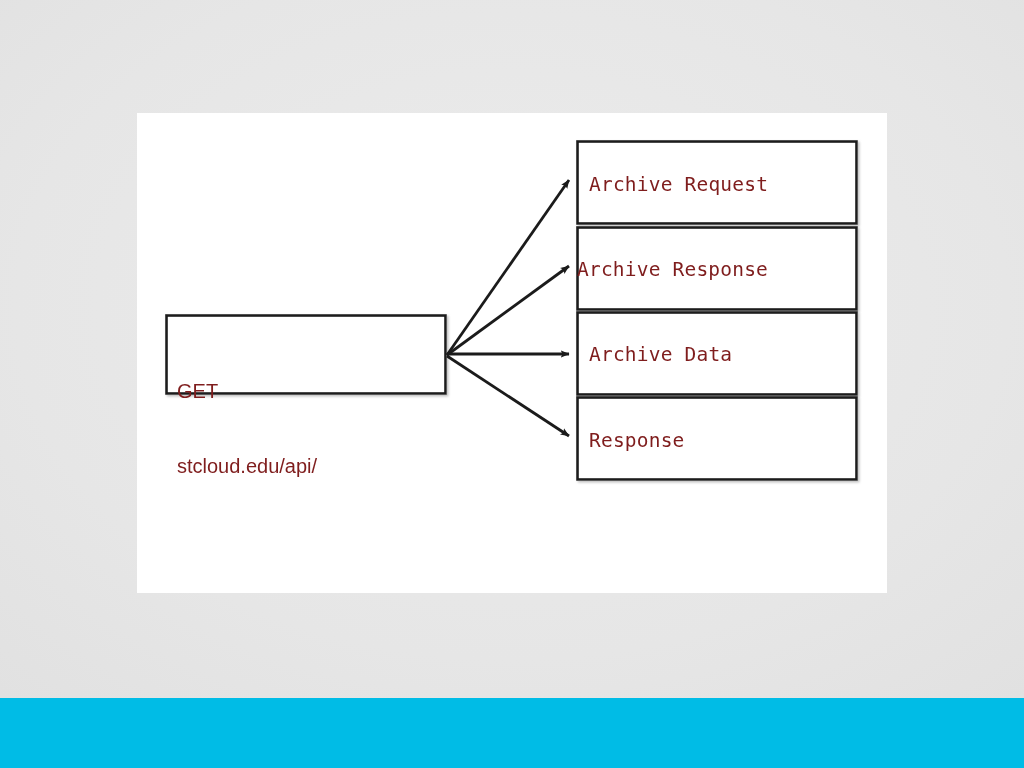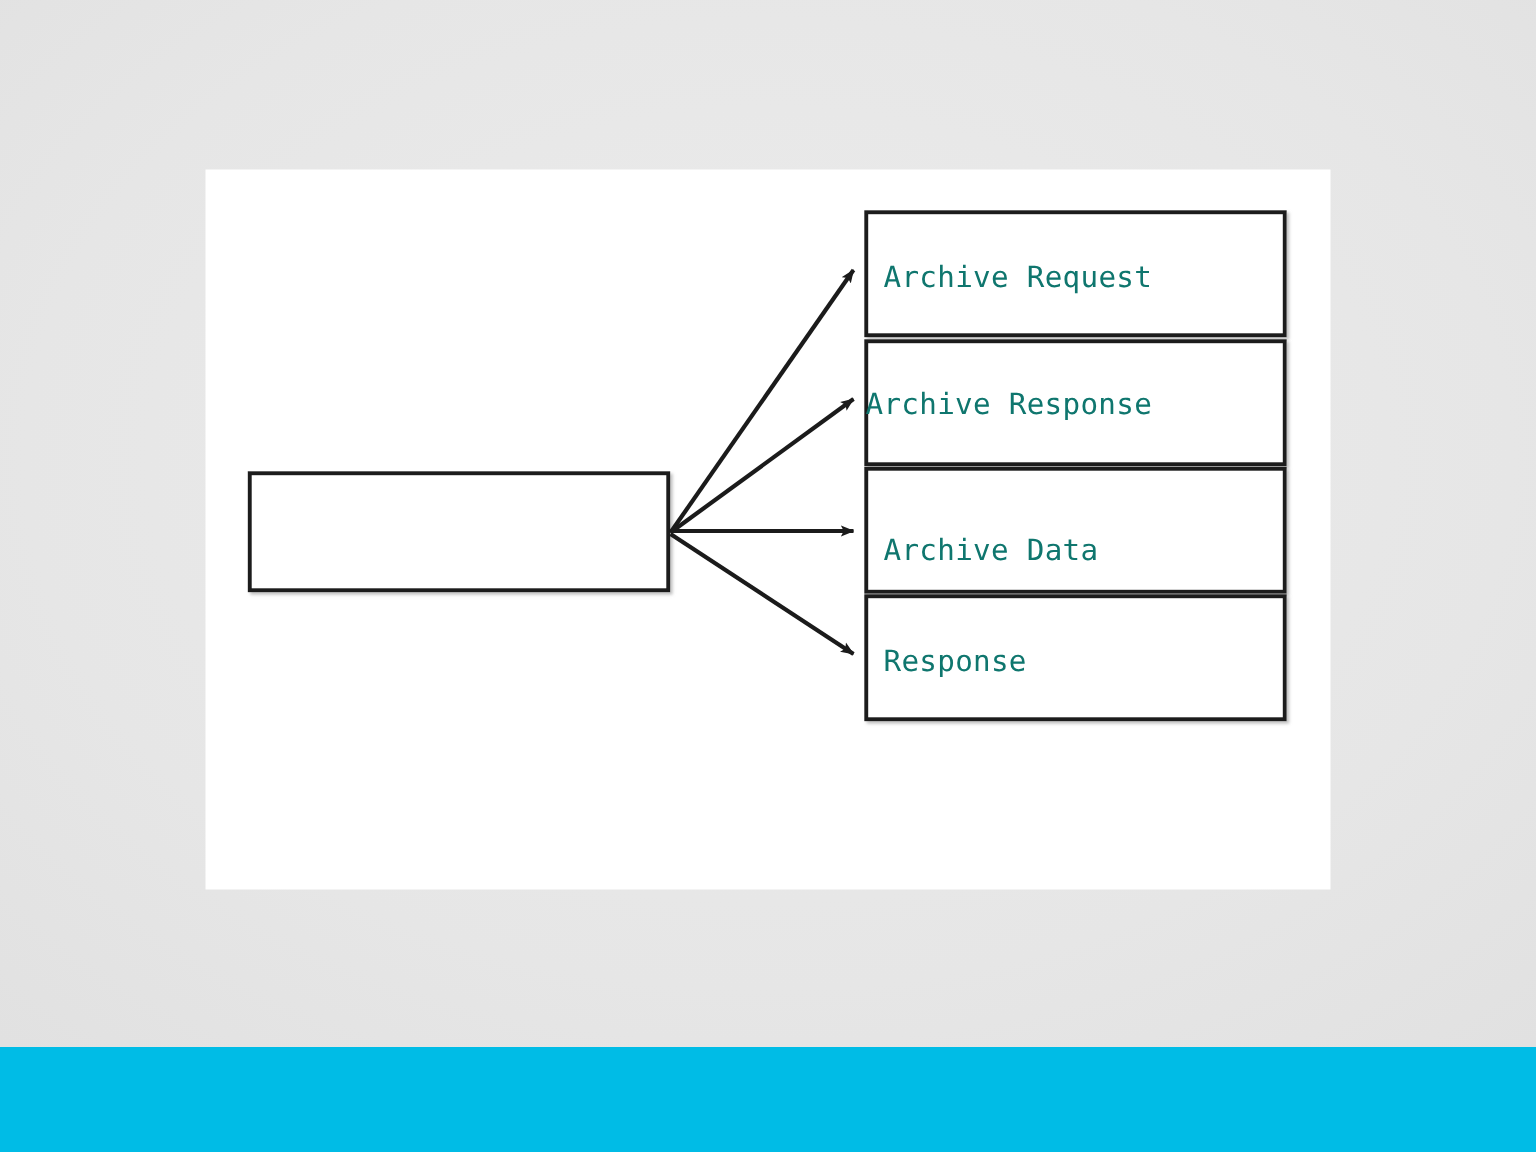--- a/index.html
+++ b/index.html
@@ -38,21 +38,21 @@
     left: 0;
     top: 0;
     width: 750px;
     height: 480px;
     display: block;
   }
 
   
   .node-label {
     position: absolute;
-    color: #0f766e;
+    color: #7f1d1d;
     white-space: pre;
     pointer-events: none;
   }
 
   .mono-label {
     font-family: "DejaVu Sans Mono", monospace;
     font-size: 19.5px;
     letter-spacing: 0.2px;
   }
 
@@ -108,27 +108,29 @@
 
       <g stroke="#1b1b1b" stroke-width="2.8" fill="none">
         <line x1="310" y1="242" x2="432" y2="67" marker-end="url(#arrowhead)"></line>
         <line x1="310" y1="242" x2="432" y2="153" marker-end="url(#arrowhead)"></line>
         <line x1="310" y1="241" x2="432" y2="241" marker-end="url(#arrowhead)"></line>
         <line x1="310" y1="243" x2="432" y2="323" marker-end="url(#arrowhead)"></line>
       </g>
     </svg>
 
     <div class="node-label sans-label" style="left:40px; top:216px;">
+      <div>GET</div>
+      <div>stcloud.edu/api/</div>
     </div>
 
     <div class="node-label mono-label" style="left:452px; top:60px;">Archive Request</div>
 
     <div class="node-label mono-label" style="left:440px; top:145px;">Archive Response</div>
 
-    <div class="node-label mono-label" style="left:452px; top:230px;margin-top:12px;">Archive Data</div>
+    <div class="node-label mono-label" style="left:452px; top:230px;">Archive Data</div>
 
     <div class="node-label mono-label" style="left:452px; top:316px;">Response</div>
 
   </div>
 
   <div id="brand-bar">
 
     
 
     

